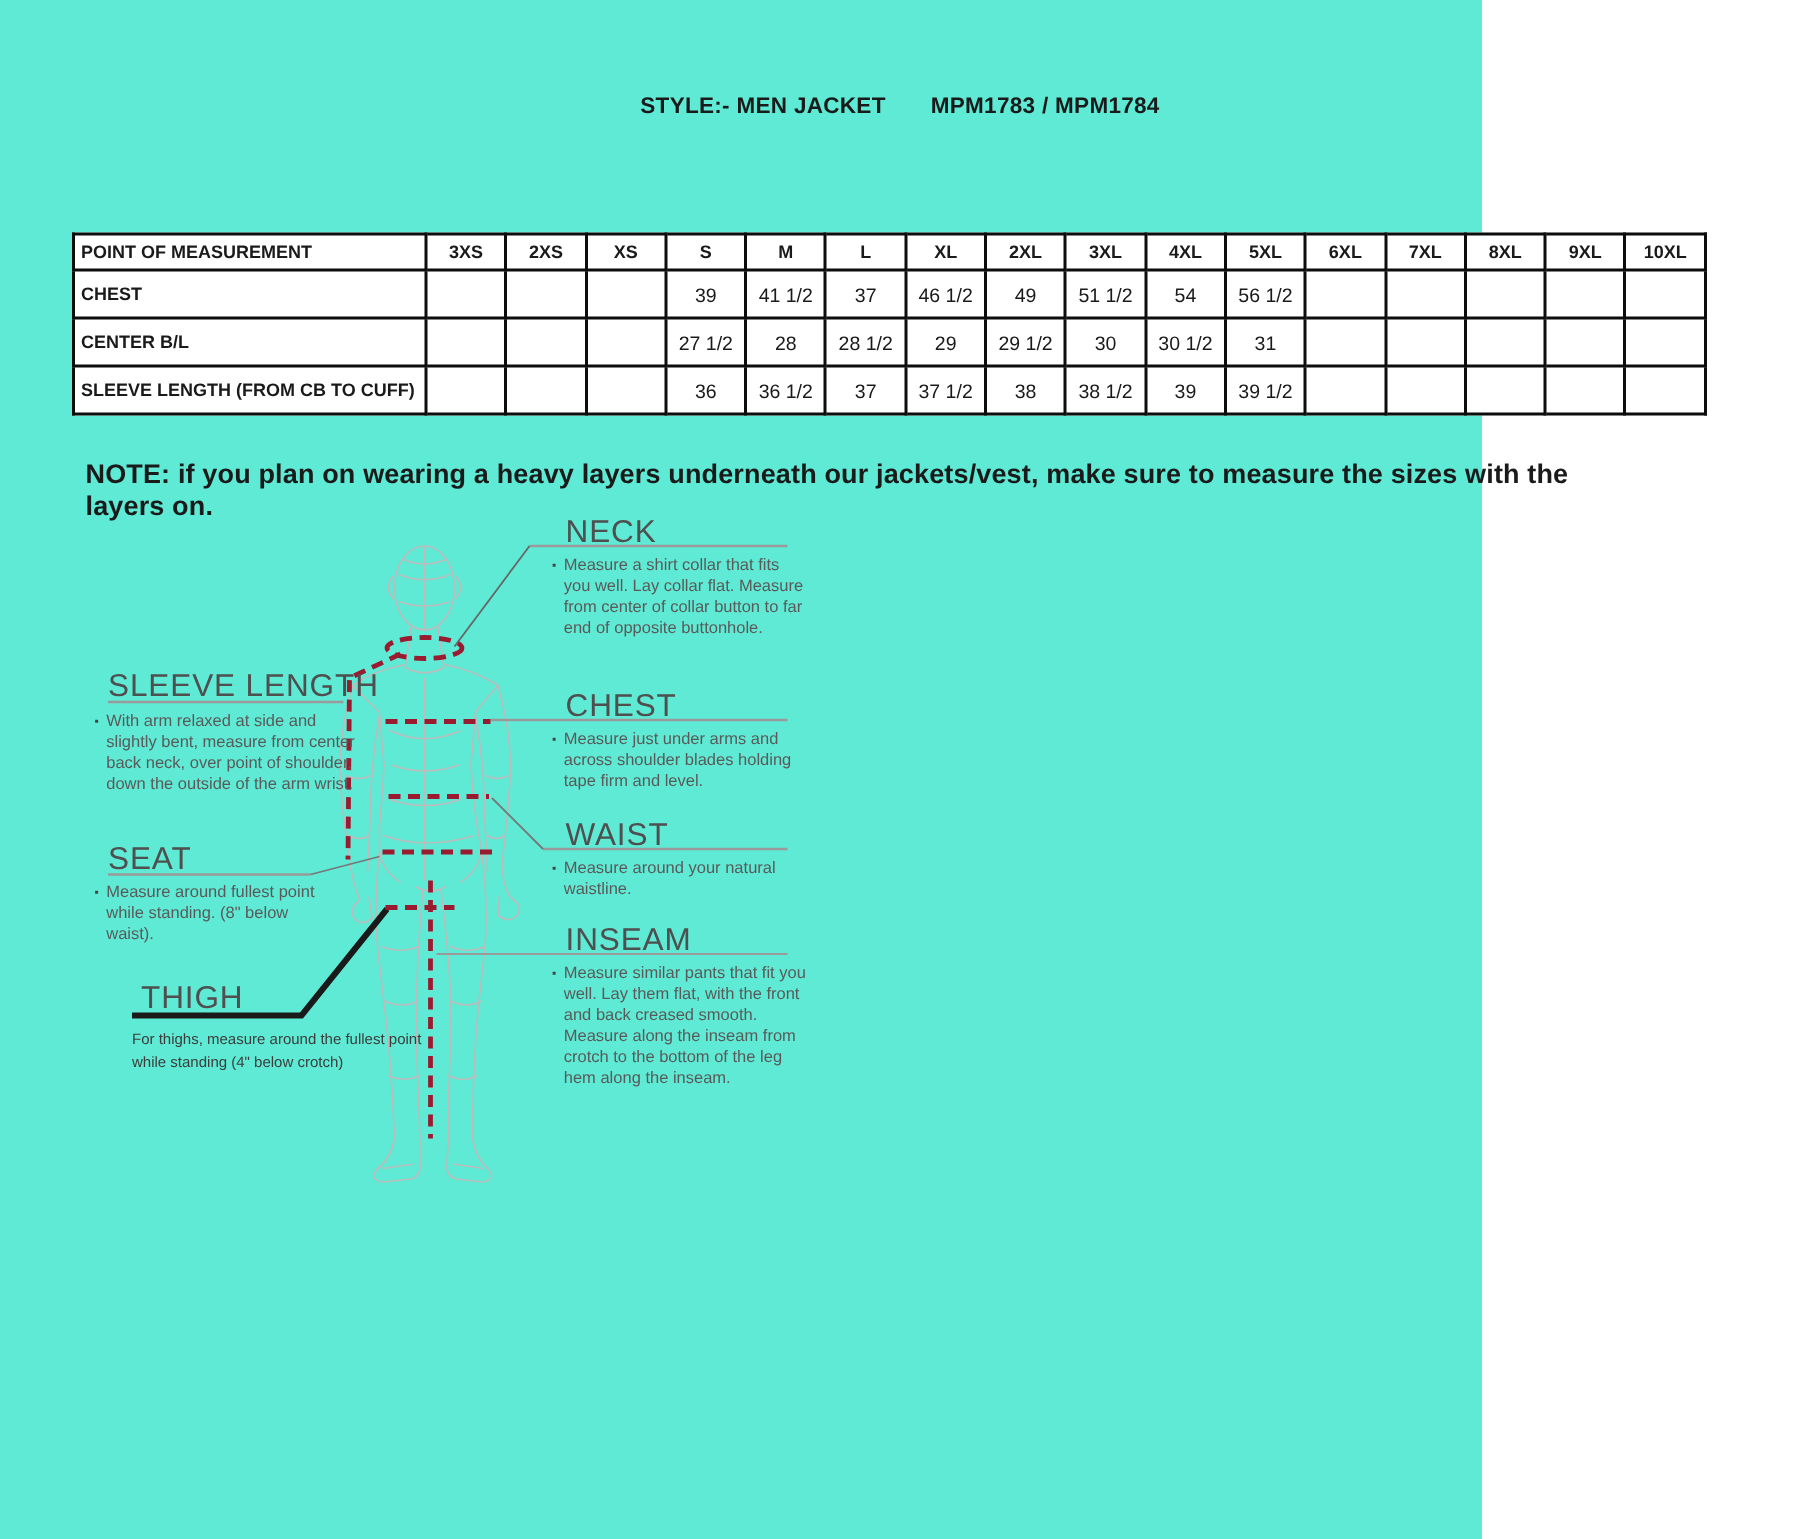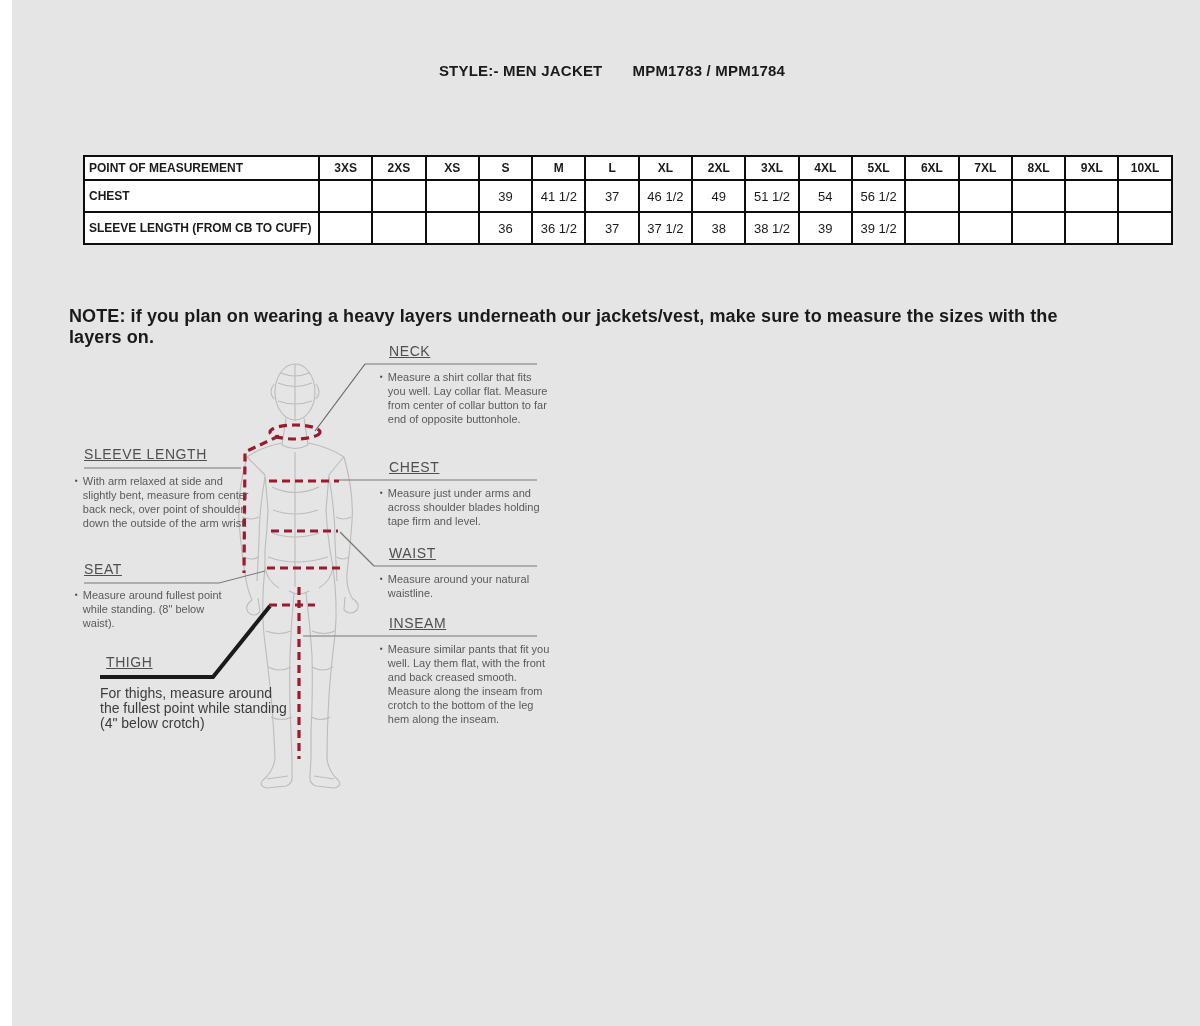--- a/index.html
+++ b/index.html
@@ -1,39 +1,39 @@
 <!DOCTYPE html>
 <html><head>
 <meta charset="utf-8">
 <style>
   html,body{margin:0;padding:0;background:#fff;}
   body{width:1200px;height:1026px;position:relative;font-family:"Liberation Sans",sans-serif;color:#1a1a1a;overflow:hidden;}
-  .page{position:absolute;left:0;top:0;width:1188px;height:1026px;background:#e5e5e5;margin-left:12px;}
+  .page{position:absolute;left:0;top:0;width:988px;height:1026px;background:#5eead4;}
 
   
   .title-row{position:absolute;left:0;top:62px;width:1200px;display:flex;justify-content:center;gap:30px;font-weight:bold;font-size:15px;letter-spacing:.2px;}
 
   
-  table.size-chart{position:absolute;left:71px;top:155px;width:1088px;border-collapse:collapse;table-layout:fixed;background:#fff;}
+  table.size-chart{position:absolute;left:48px;top:155px;width:1088px;border-collapse:collapse;table-layout:fixed;background:#fff;}
   table.size-chart th,table.size-chart td{border:2px solid #0d0d0d;padding:0 4px;font-size:12.5px;overflow:hidden;white-space:nowrap;}
   table.size-chart thead th{height:22px;font-weight:bold;font-size:12px;}
   table.size-chart thead th.pom{text-align:left;}
   table.size-chart tbody th{height:30px;font-weight:bold;text-align:left;font-size:12px;}
   table.size-chart tbody td{height:30px;text-align:center;font-weight:normal;font-size:13px;}
 
   
   .note{position:absolute;left:57px;top:306px;width:1000px;font-weight:bold;font-size:18px;letter-spacing:.1px;}
 
   
   .diagram{position:absolute;left:55px;top:335px;width:540px;height:470px;}
   .diagram svg{position:absolute;left:0;top:0;}
-  .m-head{position:absolute;font-size:14px;letter-spacing:.6px;color:#4f4f4f;font-weight:normal;text-decoration:underline;}
+  .m-head{position:absolute;font-size:21px;letter-spacing:.6px;color:#4f4f4f;font-weight:normal;}
   .m-desc{position:absolute;display:flex;gap:5px;font-size:11px;line-height:14px;color:#5a5a5a;}
   .m-desc .bullet{font-size:8px;line-height:14px;color:#444;}
-  .thigh-desc{position:absolute;font-size:14px;line-height:15px;color:#3c3c3c;}
+  .thigh-desc{position:absolute;font-size:10px;line-height:15px;color:#3c3c3c;}
 </style>
 </head>
 <body>
 
 <div class="page">
 
   <div class="title-row">
     <span>STYLE:- MEN JACKET</span>
     <span>MPM1783 / MPM1784</span>
   </div>
@@ -78,20 +78,39 @@
         <td>51 1/2</td>
         <td>54</td>
         <td>56 1/2</td>
         <td></td>
         <td></td>
         <td></td>
         <td></td>
         <td></td>
       </tr>
       <tr>
+        <th>CENTER B/L</th>
+        <td></td>
+        <td></td>
+        <td></td>
+        <td>27 1/2</td>
+        <td>28</td>
+        <td>28 1/2</td>
+        <td>29</td>
+        <td>29 1/2</td>
+        <td>30</td>
+        <td>30 1/2</td>
+        <td>31</td>
+        <td></td>
+        <td></td>
+        <td></td>
+        <td></td>
+        <td></td>
+      </tr>
+      <tr>
         <th>SLEEVE LENGTH (FROM CB TO CUFF)</th>
         <td></td>
         <td></td>
         <td></td>
         <td>36</td>
         <td>36 1/2</td>
         <td>37</td>
         <td>37 1/2</td>
         <td>38</td>
         <td>38 1/2</td>

